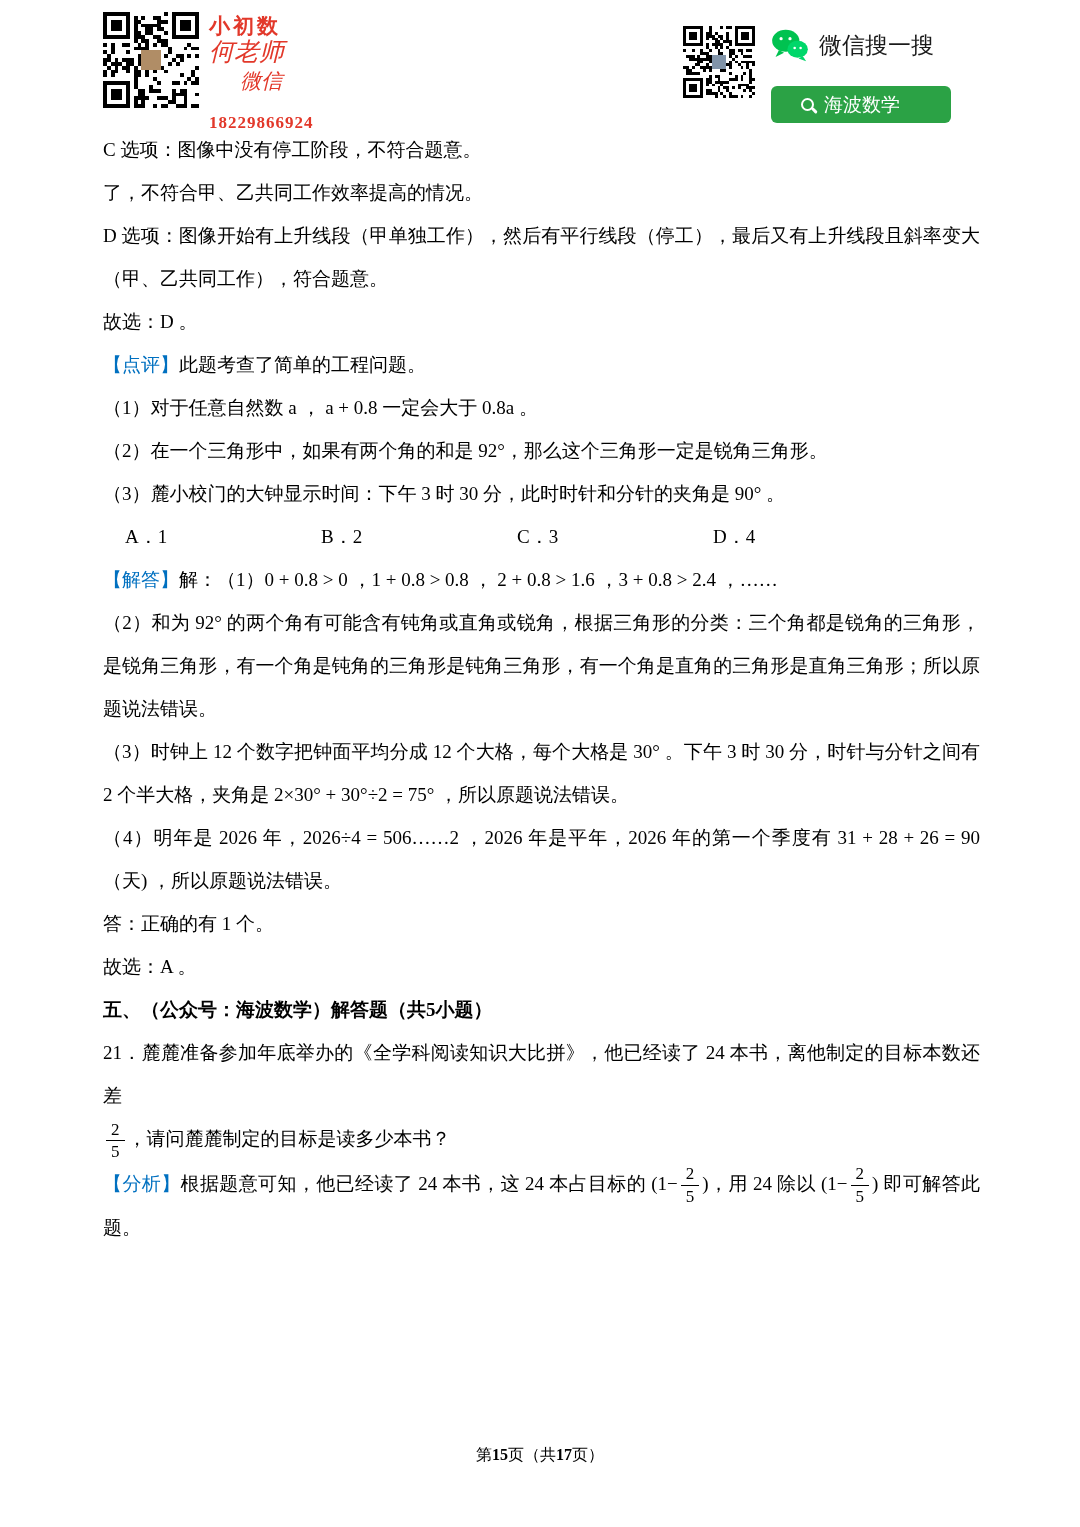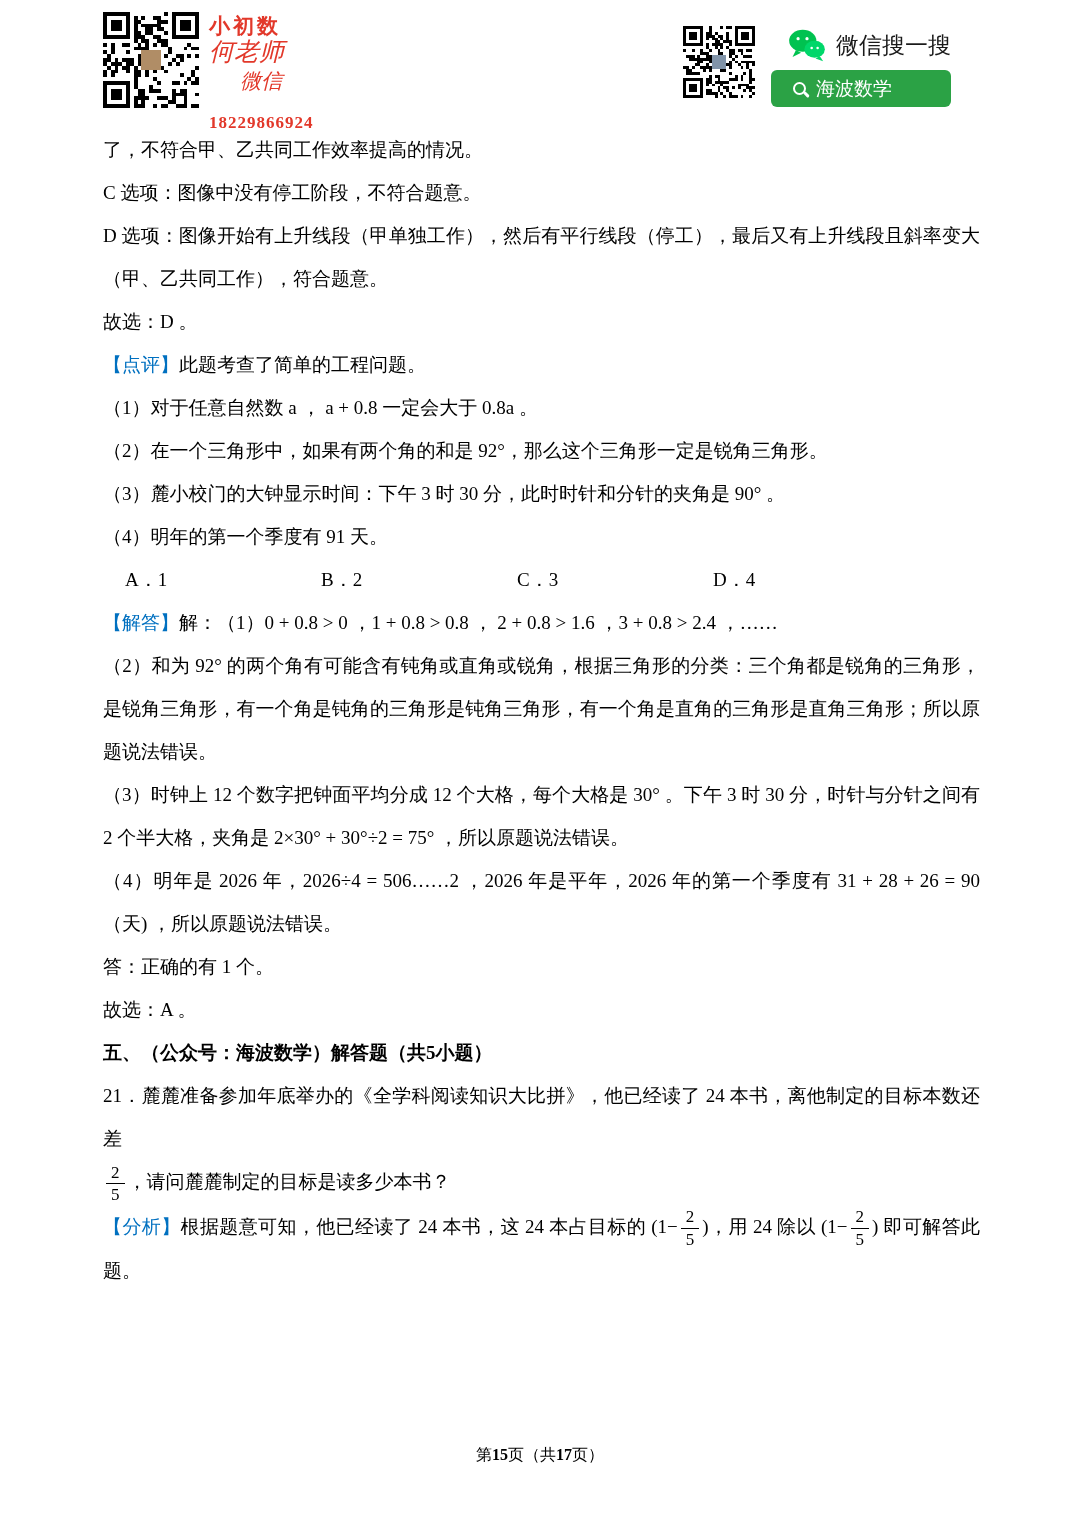--- a/index.html
+++ b/index.html
@@ -20,31 +20,31 @@
   .qr { background: #fff; }
   .qr-big { width: 96px; height: 96px; }
   .qr-small { width: 72px; height: 72px; margin-top: 14px; }
   .hdr-left-text { display: flex; flex-direction: column; color: #e2382a; line-height: 1.15; padding-top: 2px; }
   .hlt-title { font-size: 21px; letter-spacing: 3px; font-weight: bold; }
   .hlt-name  { font-size: 25px; font-style: italic; margin-top: 0; }
   .hlt-wechat{ font-size: 21px; font-style: italic; margin-top: 2px; text-align: center; }
   .hlt-phone { font-size: 17px; font-weight: bold; margin-top: 20px; letter-spacing: 1px; }
 
   .hdr-right { position: absolute; left: 683px; top: 0; display: flex; gap: 16px; }
-  .wx-col { display: flex; flex-direction: column; gap: 8px; padding-top: 16px; align-items: flex-end; }
+  .wx-col { display: flex; flex-direction: column; gap: 24px; padding-top: 16px; }
   .wx-brand { display: flex; align-items: center; gap: 10px; }
   .wx-brand-text { font-family: "Liberation Sans", "DejaVu Sans", sans-serif; font-size: 23px; color: #1a1a1a; }
   .wx-logo { width: 38px; height: 34px; display: inline-block; }
   .search-pill {
     width: 180px; height: 37px;
     background: #2BA245;
     border-radius: 6px;
     color: #fff;
     display: flex; align-items: center; gap: 10px;
-    padding: 0 22px;
+    padding: 0 30px;
     font-family: "Liberation Sans", "DejaVu Sans", sans-serif;
     font-size: 19px;
   }
   .mag { width: 13px; height: 13px; border: 2.5px solid #fff; border-radius: 50%; position: relative; display: inline-block; flex: 0 0 auto; }
   .mag::after { content: ""; position: absolute; width: 7px; height: 2.5px; background: #fff; transform: rotate(45deg); right: -6px; bottom: -2px; border-radius: 2px; }
 
   
   .content {
     position: absolute;
     top: 128px;
@@ -495,33 +495,32 @@
         </div>
         <div class="search-pill">
           <span class="mag"></span>
           <span>海波数学</span>
         </div>
       </div>
     </div>
   </header>
 
   <main class="content">
+    <p class="para">C 选项：图像中没有停工阶段，不符合题意。</p>
     <p class="para">了，不符合甲、乙共同工作效率提高的情况。</p>
-    <p class="para">C 选项：图像中没有停工阶段，不符合题意。</p>
     <p class="para">D 选项：图像开始有上升线段（甲单独工作），然后有平行线段（停工），最后又有上升线段且斜率变大（甲、乙共同工作），符合题意。</p>
     <p class="para">故选：D 。</p>
 
     <p class="para">
       <span class="blue">【点评】</span><span>此题考查了简单的工程问题。</span>
     </p>
 
     <p class="para">（1）对于任意自然数 a ， a + 0.8 一定会大于 0.8a 。</p>
     <p class="para">（2）在一个三角形中，如果有两个角的和是 92°，那么这个三角形一定是锐角三角形。</p>
     <p class="para">（3）麓小校门的大钟显示时间：下午 3 时 30 分，此时时针和分针的夹角是 90° 。</p>
-    <p class="para">（4）明年的第一个季度有 91 天。</p>
 
     <p class="options-row">
       <span class="opt">A．1</span><span class="opt">B．2</span><span class="opt">C．3</span><span class="opt">D．4</span>
     </p>
 
     <p class="para">
       <span class="blue">【解答】</span><span>解：（1）0 + 0.8 &gt; 0 ，1 + 0.8 &gt; 0.8 ， 2 + 0.8 &gt; 1.6 ，3 + 0.8 &gt; 2.4 ，……</span>
     </p>
 
     <p class="para">（2）和为 92° 的两个角有可能含有钝角或直角或锐角，根据三角形的分类：三个角都是锐角的三角形，是锐角三角形，有一个角是钝角的三角形是钝角三角形，有一个角是直角的三角形是直角三角形；所以原题说法错误。</p>

